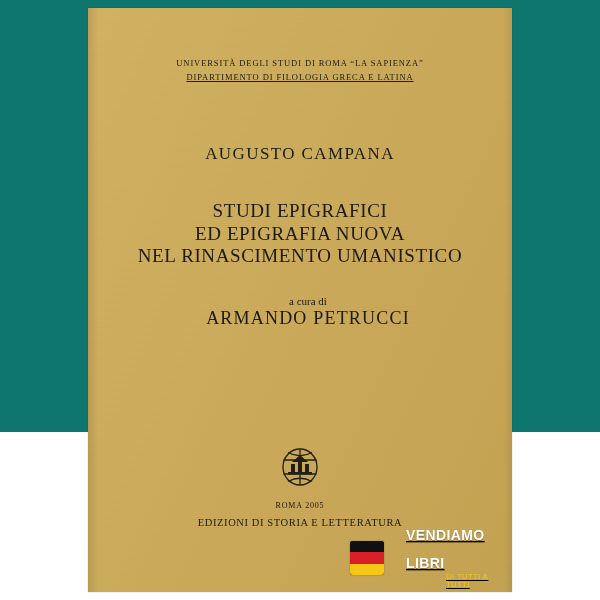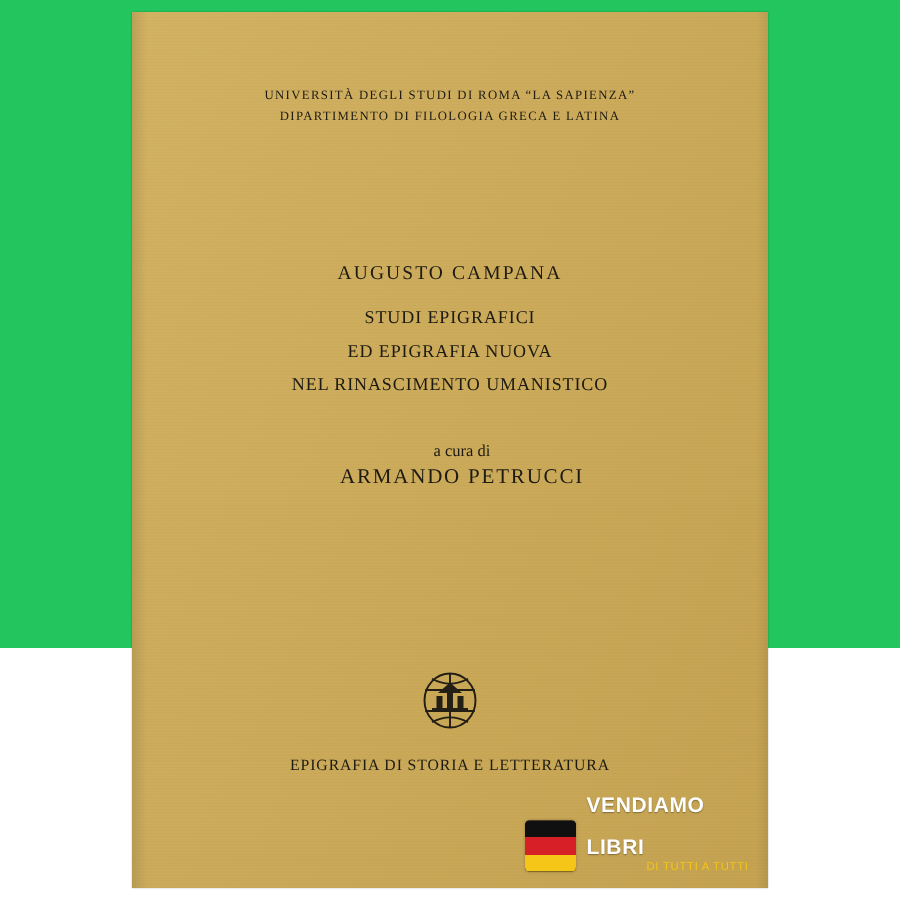--- a/index.html
+++ b/index.html
@@ -11,21 +11,21 @@
     width: 600px;
     height: 600px;
     overflow: hidden;
     font-family: "Liberation Serif", serif;
   }
 
   .page {
     position: relative;
     width: 600px;
     height: 432px;
-    background: #22c55e;
+    background: #0f766e;
   }
 
   
   .cover {
     position: absolute;
     left: 88px;
     top: 8px;
     width: 424px;
     height: 584px;
     background: #ceab55;
@@ -70,56 +70,57 @@
     top: 48px;
     letter-spacing: 0.9px;
   }
   .publisher-line1 {
     font-size: 8.5px;
     line-height: 14px;
   }
   .publisher-line2 {
     font-size: 8.5px;
     line-height: 14px;
+    text-decoration: underline;
   }
 
   .author {
     position: absolute;
     left: 0;
     right: 0;
-    top: 166px;
-    font-size: 13px;
+    top: 136px;
+    font-size: 17px;
     letter-spacing: 1.4px;
   }
 
   .title-block {
     position: absolute;
     left: 0;
     right: 0;
     top: 192px;
   }
   .title-line {
-    font-size: 12px;
+    font-size: 19px;
     line-height: 22.5px;
     letter-spacing: 0.6px;
   }
 
   .editor-block {
     position: absolute;
     left: 16px;
     right: 0;
     top: 285px;
   }
   .editor-label {
     font-size: 11px;
     line-height: 16px;
     font-style: normal;
   }
   .editor-name {
-    font-size: 14px;
+    font-size: 18px;
     line-height: 19px;
     letter-spacing: 1.2px;
   }
 
   
   .device {
     position: absolute;
     left: 50%;
     top: 438px;
     transform: translateX(-50%);
@@ -146,24 +147,25 @@
   }
 
   
   .watermark {
     position: absolute;
     right: 6px;
     bottom: 8px;
     width: 160px;
     height: 52px;
     display: flex;
-    align-items: flex-end;
-    gap: 7px;
+    align-items: center;
+    gap: 22px;
     padding: 3px 4px;
     box-sizing: border-box;
+    text-decoration: underline;
   }
   .wm-flag {
     width: 34px;
     height: 34px;
     border-radius: 3px;
     overflow: hidden;
     flex: 0 0 auto;
     box-shadow: 0 0 2px rgba(0,0,0,0.25);
     background: #111;
   }
@@ -246,21 +248,22 @@
           <rect x="19" y="18" width="4" height="8"></rect>
           <rect x="26" y="16" width="4" height="10"></rect>
           <rect x="33" y="18" width="4" height="8"></rect>
           <rect x="16" y="26" width="24" height="2.4"></rect>
           <path d="M20 16 L28 9 L36 16 Z"></path>
         </g>
       </svg>
     </div>
 
     <div class="imprint-block txt">
-      <div class="imprint-name">EPIGRAFIA DI STORIA E LETTERATURA</div>
+      <div class="imprint-place">ROMA 2005</div>
+      <div class="imprint-name">EDIZIONI DI STORIA E LETTERATURA</div>
     </div>
 
     <div class="watermark">
       <div class="wm-flag">
         <div class="band black"></div>
         <div class="band red"></div>
         <div class="band gold"></div>
       </div>
       <div class="wm-text">
         <div class="wm-line1">VENDIAMO</div>

